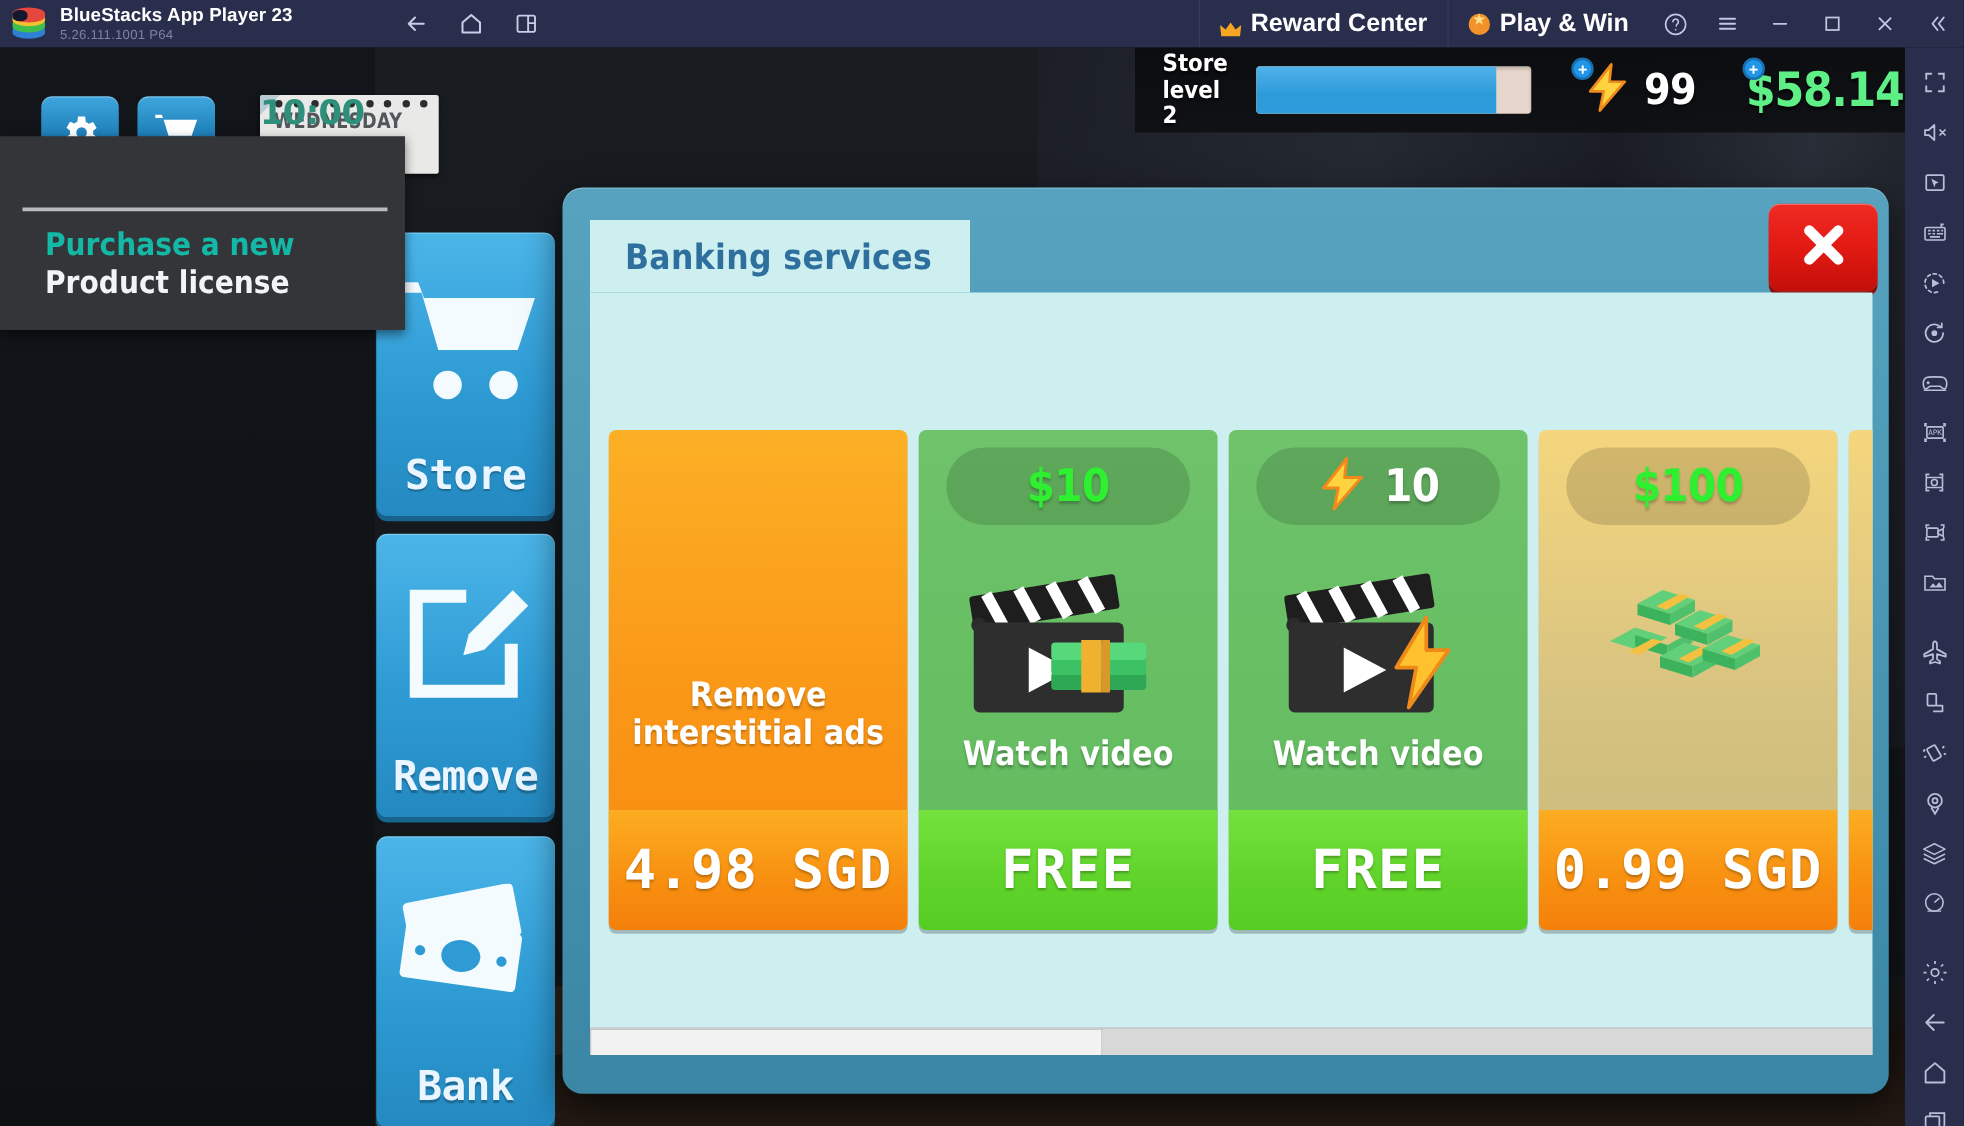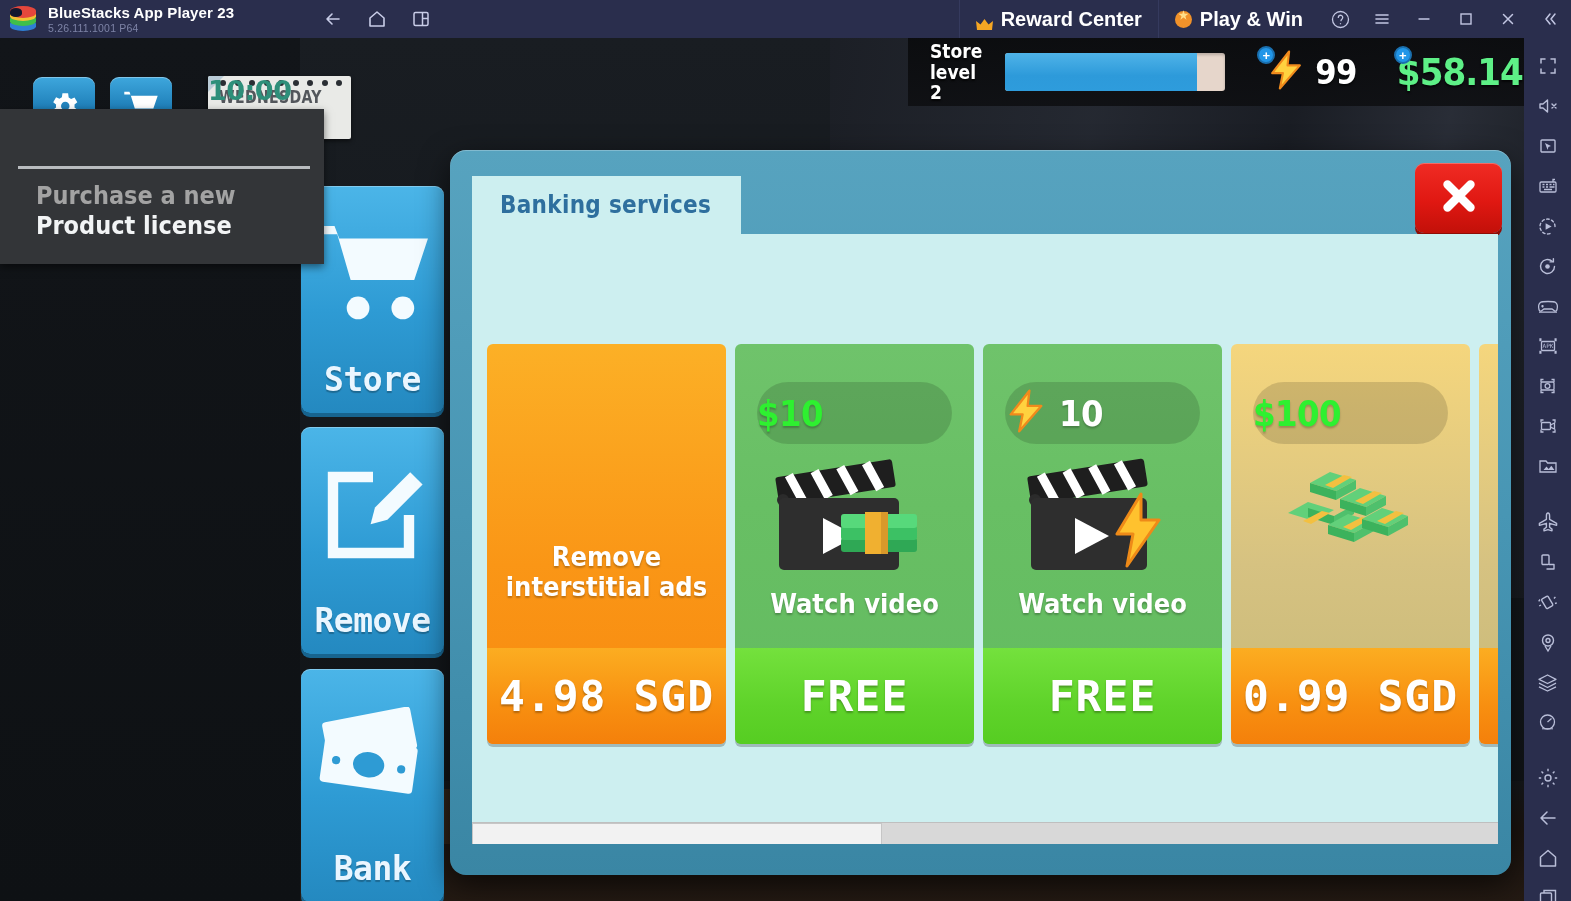--- a/index.html
+++ b/index.html
@@ -125,21 +125,21 @@
   }
   #objective-rule {
     position: absolute; left: 18px; top: 57px; width: 292px; height: 3px;
     background: #b9bcbf;
   }
   #objective-text {
     position: absolute; left: 36px; top: 72px; width: 280px;
     font-size: 25px; font-weight: 700; line-height: 1.18;
     font-family: "DejaVu Sans Condensed","Liberation Sans", sans-serif;
   }
-  .obj-hi { color: #a3a3a3; text-align: center; }
+  .obj-hi { color: #14b8a6; text-align: center; }
   .obj-nm { color: #f2f4f5; }
 
   
   .side-btn {
     position: absolute; left: 301px; width: 143px;
     background: linear-gradient(180deg,#4bb5e8 0%, #2e9bd4 55%, #2489c0 100%);
     border-radius: 9px;
     box-shadow: 0 4px 0 #17648f, inset 0 1px 0 rgba(255,255,255,.3);
     display: flex; flex-direction: column; align-items: center; justify-content: flex-end;
     cursor: pointer;
@@ -201,21 +201,21 @@
     background: linear-gradient(180deg,#57a3bf 0%, #4896b4 50%, #3a86a4 100%);
     border-radius: 16px;
     box-shadow: 0 10px 30px rgba(0,0,0,.6), inset 0 1px 0 rgba(255,255,255,.25);
     z-index: 8;
   }
   #dlg-title-tab {
     position: absolute; left: 22px; top: 26px; height: 58px;
     background: #cdeff0; display: flex; align-items: center; padding: 0 30px 0 28px;
   }
   #dlg-title {
-    color: #2e6f9e; font-size: 24px; font-weight: 700; letter-spacing: .3px;
+    color: #2e6f9e; font-size: 28px; font-weight: 700; letter-spacing: .3px;
     font-family: "DejaVu Sans Condensed","Liberation Sans", sans-serif;
   }
   #dlg-close {
     position: absolute; right: 9px; top: 13px; width: 87px; height: 70px;
     background: linear-gradient(180deg,#f02b24 0%, #e01812 55%, #c21009 100%);
     border-radius: 9px; box-shadow: 0 4px 0 #8f0c06, inset 0 1px 0 rgba(255,255,255,.3);
     display: flex; align-items: center; justify-content: center; cursor: pointer;
   }
   #dlg-body {
     position: absolute; left: 22px; top: 84px; right: 13px; bottom: 31px;
@@ -229,21 +229,21 @@
     box-shadow: 0 3px 0 rgba(0,0,0,.22);
     cursor: pointer; flex: none;
   }
   .card-orange { background: linear-gradient(180deg,#fcb026 0%, #fa9616 55%, #f8890f 100%); }
   .card-green  { background: linear-gradient(180deg,#6fc36b 0%, #68bf64 40%, #63bb60 100%); }
   .card-gold   { background: linear-gradient(180deg,#f5d67d 0%, #d6c281 55%, #c6b878 100%); }
 
   .reward-pill {
     position: absolute; left: 22px; right: 22px; top: 14px; height: 62px;
     border-radius: 31px; background: rgba(0,0,0,.14);
-    display: flex; align-items: center; gap: 12px; margin-top: 24px;
+    display: flex; align-items: center; justify-content: center; gap: 12px;
   }
   .reward-text {
     color: #2ef030; font-size: 36px; font-weight: 800; letter-spacing: -.5px;
     font-family: "DejaVu Sans Condensed","Liberation Sans", sans-serif;
     text-shadow: 0 2px 2px rgba(0,0,0,.22);
   }
   .reward-text.white { color: #ffffff; }
 
   .card-art { position: absolute; left: 0; right: 0; display: flex; align-items: center; justify-content: center; }
   .card-caption {

